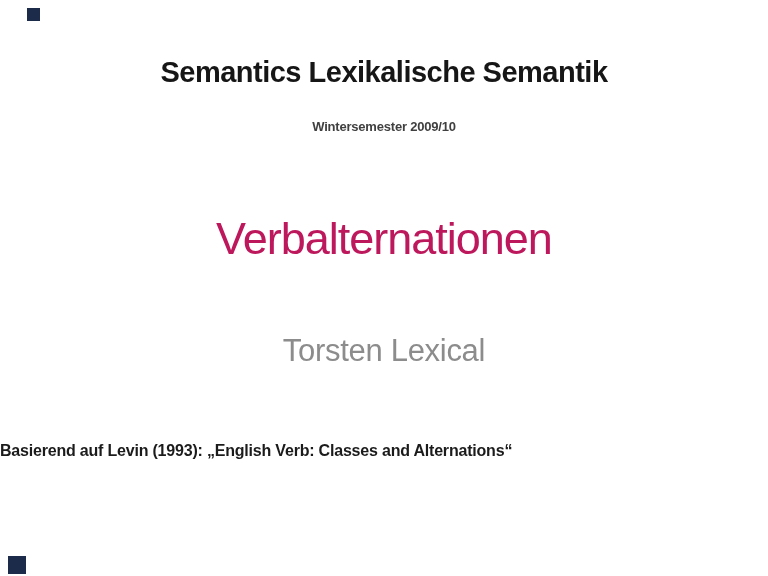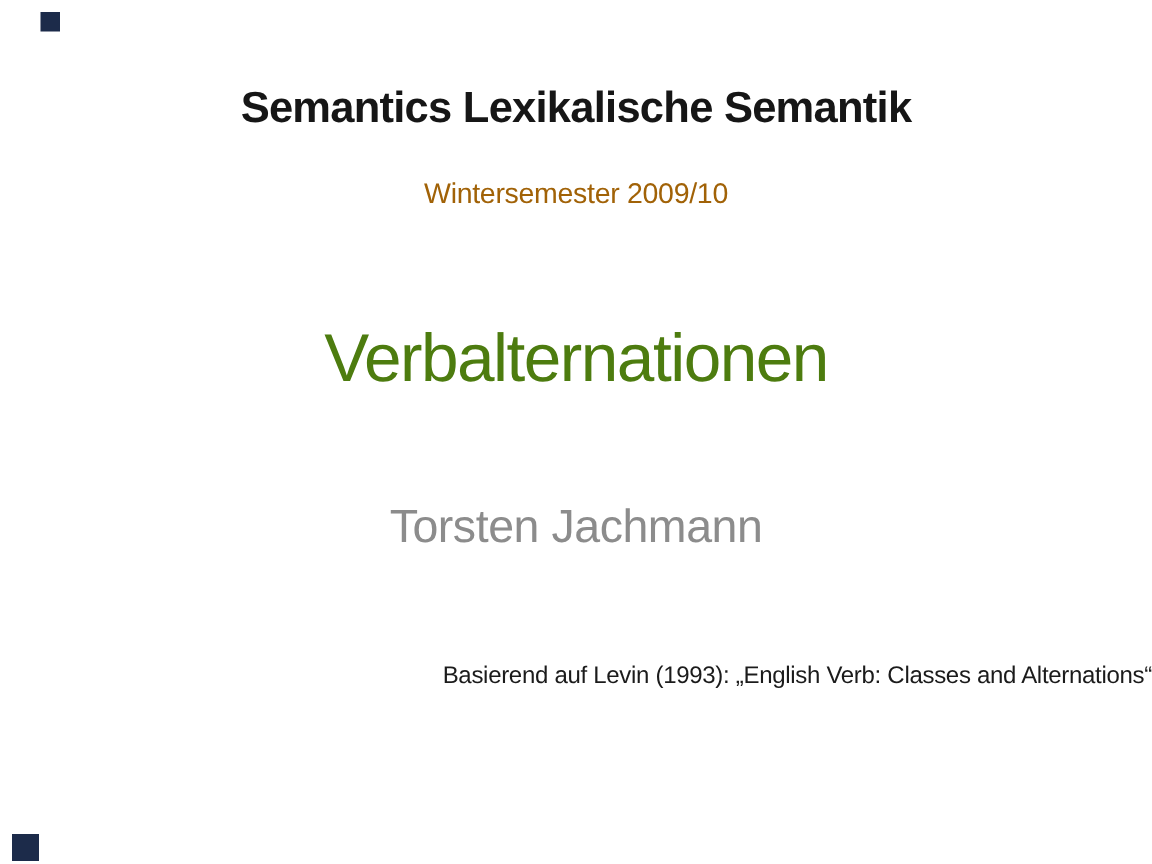--- a/index.html
+++ b/index.html
@@ -25,47 +25,48 @@
   }
   .course-title {
     top: 56px;
     font-size: 29px;
     font-weight: 600;
     letter-spacing: -0.5px;
     color: #161616;
   }
   .semester {
     top: 119px;
-    font-size: 19px;
-    font-weight: 400;
+    font-size: 13px;
+    font-weight: 700;
     letter-spacing: -0.2px;
-    color: #a16207;
+    color: #404040;
   }
   .main-title {
     top: 213px;
     font-size: 45px;
     font-weight: 400;
     letter-spacing: -1px;
   }
   .author {
     top: 333px;
     font-size: 31px;
     font-weight: 400;
     letter-spacing: -0.3px;
   }
   .reference {
     position: absolute;
     left: 0;
     top: 440px;
     width: 100%;
-    text-align: right;
+    text-align: left;
     font-size: 16px;
     line-height: 21px;
     letter-spacing: -0.2px;
     color: #1b1b1b;
+    font-weight: bold;
   }
   .corner-mark {
     position: absolute;
   }
   .corner-mark.top-left {
     left: 27px;
     top: 8px;
     width: 13px;
     height: 13px;
   }
@@ -82,21 +83,21 @@
 <div class="slide">
 
   <div class="corner-mark top-left" style="background: rgb(28, 43, 74);"></div>
 
   <div class="corner-mark bottom-left" style="background: rgb(28, 43, 74);"></div>
 
   <div class="centered-line course-title">Semantics Lexikalische Semantik</div>
 
   <div class="centered-line semester">Wintersemester 2009/10</div>
 
-  <h1 class="centered-line main-title" style="color: #4d7c0f;">Verbalternationen</h1>
+  <h1 class="centered-line main-title" style="color: #be185d;">Verbalternationen</h1>
 
-  <div class="centered-line author" style="color: rgb(140, 140, 140);">Torsten Jachmann</div>
+  <div class="centered-line author" style="color: rgb(140, 140, 140);">Torsten Lexical</div>
 
   <div class="reference">
     <div>Basierend auf Levin (1993): „English Verb: Classes and Alternations“</div>
   </div>
 
 </div>
 
 </body></html>

